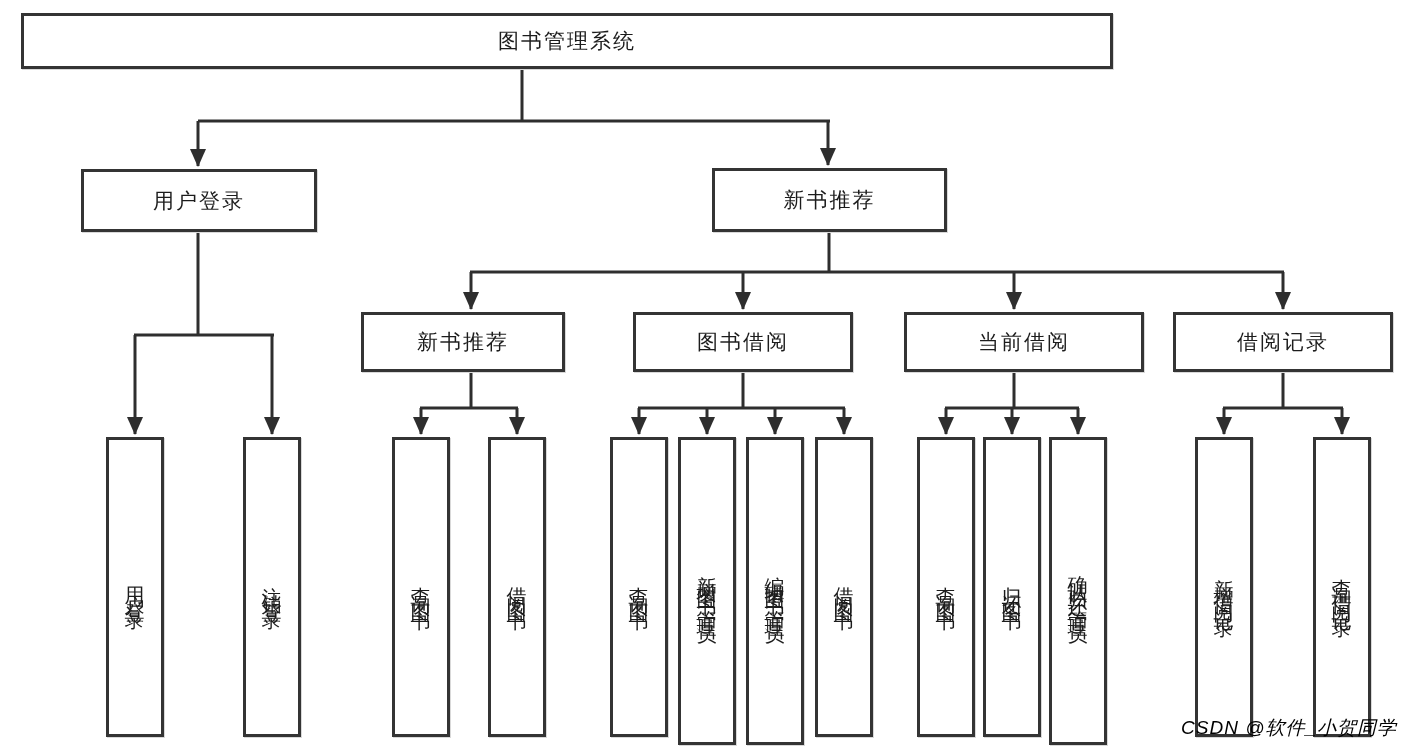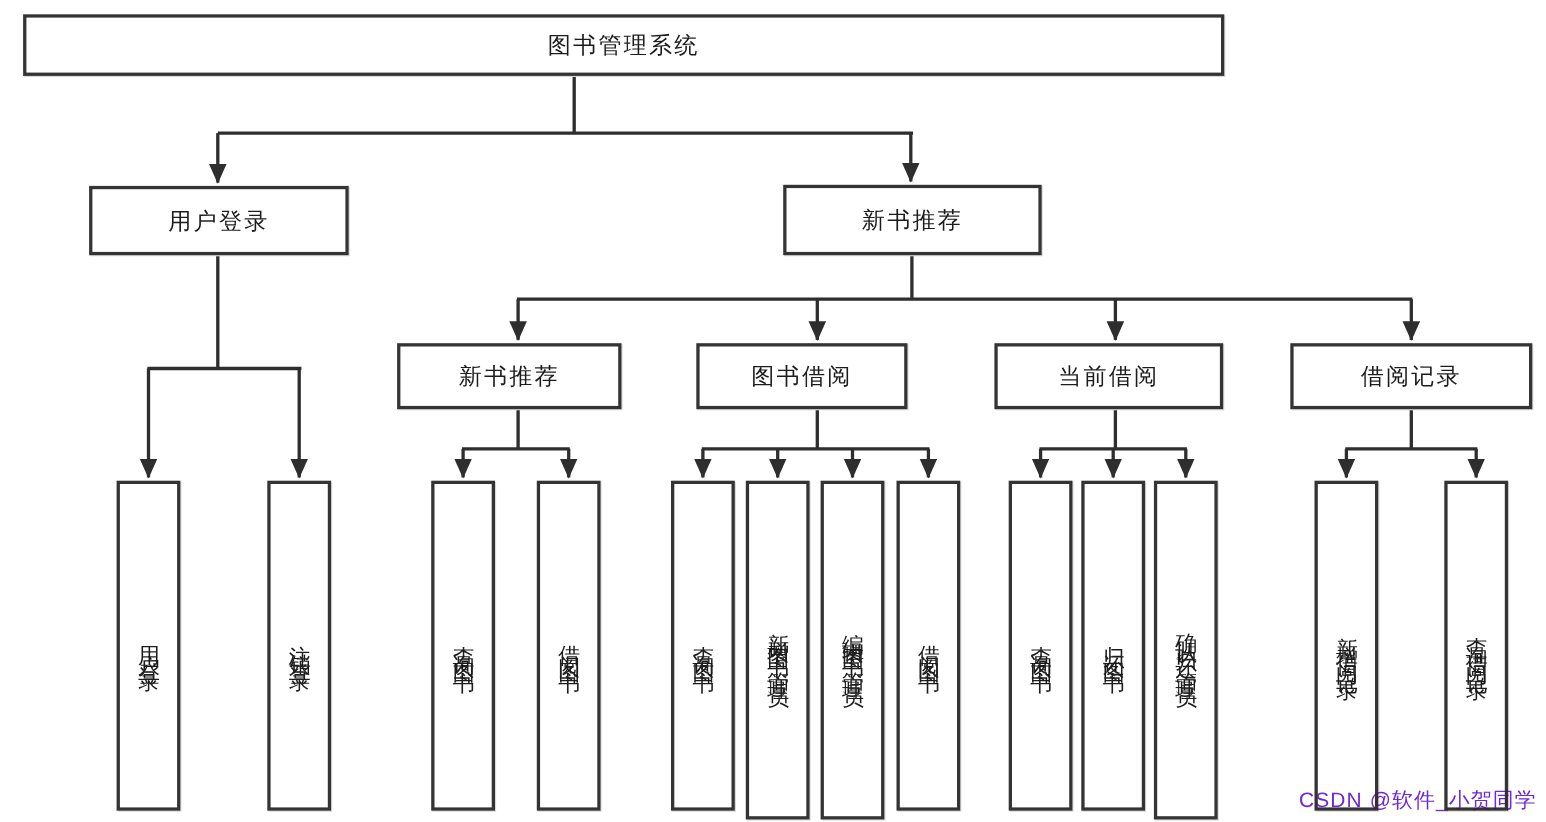--- a/index.html
+++ b/index.html
@@ -50,25 +50,26 @@
     z-index: 2;
     box-shadow: 1px 1px 0 0 #d9d9d9;
     line-height: 1;
   }
   .vbox.tall { height: 308px; letter-spacing: 7px; }
   #watermark {
     position: absolute;
     right: 8px;
     bottom: 6px;
     font-size: 19px;
-    color: #6d28d9;
+    color: #000000;
     z-index: 3;
     mix-blend-mode: darken;
     letter-spacing: 1px;
     white-space: nowrap;
+    font-style: italic;
   }
 </style>
 </head>
 <body>
 
 <div id="canvas">
 
   <svg id="connectors" width="1405" height="747" viewBox="0 0 1405 747">
     <defs>
       <marker id="ah" markerUnits="userSpaceOnUse" markerWidth="20" markerHeight="18" refX="17" refY="8" orient="auto">
@@ -112,22 +113,22 @@
       <line x1="1342" y1="408" x2="1342" y2="434" marker-end="url(#ah)"></line>
     </g>
   </svg>
 
   <div class="hbox" style="left:21px; top:13px; width:1092px; height:56px;">图书管理系统</div>
 
   <div class="hbox" style="left:81px; top:169px; width:236px; height:63px;">用户登录</div>
   <div class="hbox" style="left:712px; top:168px; width:235px; height:64px;">新书推荐</div>
 
   <div class="hbox" style="left:361px; top:312px; width:204px; height:60px;">新书推荐</div>
-  <div class="hbox" style="left:633px; top:312px; width:192px; height:60px;">图书借阅</div>
-  <div class="hbox" style="left:904px; top:312px; width:208px; height:60px;font-family:Liberation Mono, monospace;">当前借阅</div>
+  <div class="hbox" style="left:633px; top:312px; width:220px; height:60px;">图书借阅</div>
+  <div class="hbox" style="left:904px; top:312px; width:240px; height:60px;font-family:Liberation Mono, monospace;">当前借阅</div>
   <div class="hbox" style="left:1173px; top:312px; width:220px; height:60px;">借阅记录</div>
 
   <div class="vbox" style="left:106px;">用户登录</div>
   <div class="vbox" style="left:243px;">注销登录</div>
 
   <div class="vbox" style="left:392px;">查询图书</div>
   <div class="vbox" style="left:488px;">借阅图书</div>
 
   <div class="vbox" style="left:610px;">查询图书</div>
   <div class="vbox tall" style="left:678px;">新增图书（管理员）</div>

